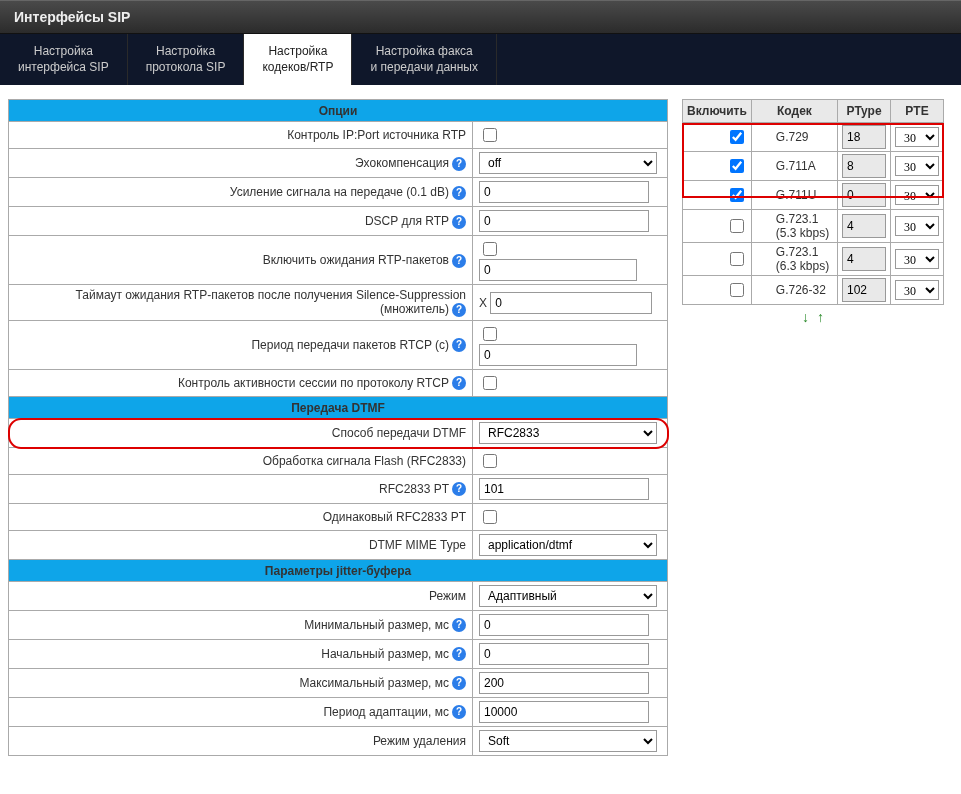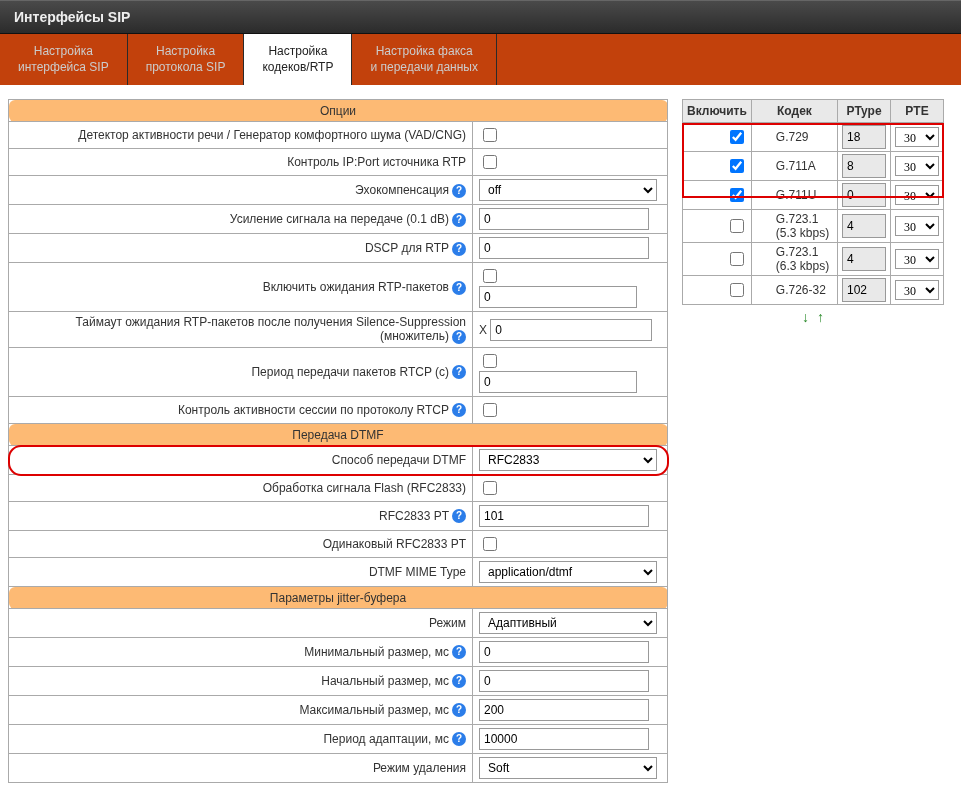--- a/index.html
+++ b/index.html
@@ -14,21 +14,21 @@
   .titlebar {
     background: linear-gradient(#4a4a4a, #2b2b2b);
     color: #eee;
     padding: 8px 14px;
     font-size: 14px;
     font-weight: bold;
     border-top: 1px solid #666;
     border-bottom: 1px solid #111;
   }
   .tabs {
-    background: #c2410c;
+    background: #0f172a;
     display: flex;
     font-size: 12px;
   }
   .tab {
     padding: 10px 18px;
     color: #ccc;
     cursor: pointer;
     line-height: 1.3;
     text-align: center;
     border-right: 1px solid #2a2a2a;
@@ -51,25 +51,24 @@
     width: 100%;
     border: 1px solid #aaa;
   }
   table.form td, table.form th {
     border: 1px solid #aaa;
     padding: 3px 6px;
     vertical-align: middle;
     font-size: 12px;
   }
   table.form th.section {
-    background: #fdba74;
-    text-align: center;
-    font-weight: normal;
+    background: #0ea5e9;
+    text-align: center;
+    font-weight: bold;
     height: 22px;
-    border-radius: 6px;
   }
   td.label {
     text-align: right;
     width: 465px;
     background: #fff;
   }
   td.field {
     background: #fff;
     width: 195px;
   }
@@ -166,24 +165,20 @@
   </div>
 
 <div class="content">
   <div class="left-col">
     <table class="form">
       <tbody>
           <tr>
             <th colspan="2" class="section">Опции</th>
           </tr>
 
-      <tr>
-        <td class="label"><span>Детектор активности речи / Генератор комфортного шума (VAD/CNG)</span></td>
-        <td class="field"><input type="checkbox" style=""></td>
-      </tr>
       <tr>
         <td class="label"><span>Контроль IP:Port источника RTP</span></td>
         <td class="field"><input type="checkbox" style=""></td>
       </tr>
       <tr>
         <td class="label"><span>Эхокомпенсация</span><span class="help">?</span></td>
         <td class="field"><select><option>off</option></select></td>
       </tr>
       <tr>
         <td class="label"><span>Усиление сигнала на передаче (0.1 dB)</span><span class="help">?</span></td>

